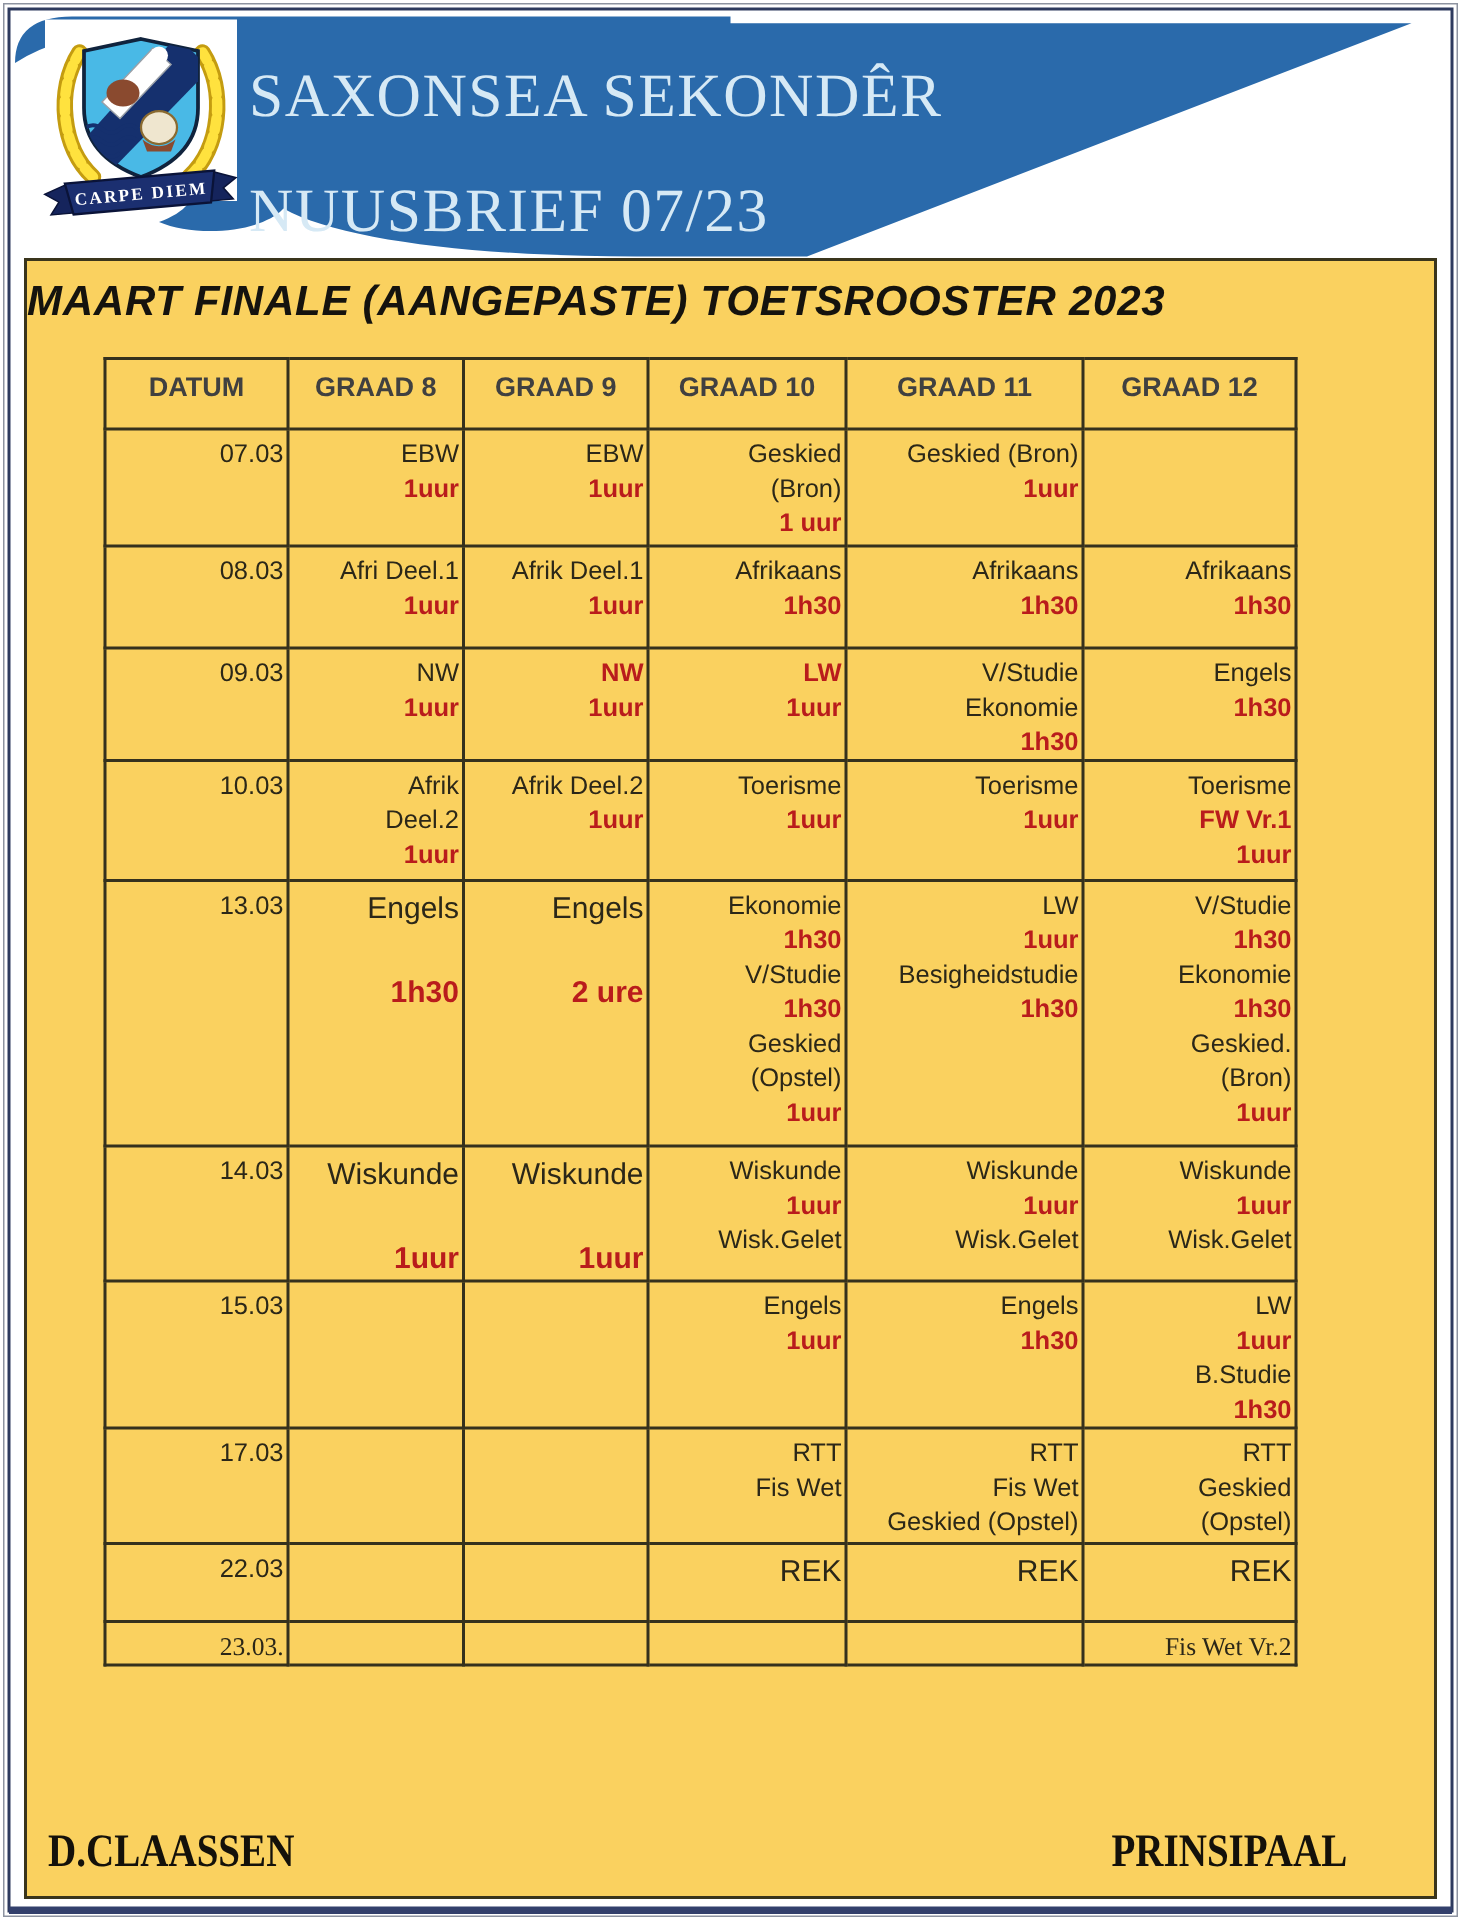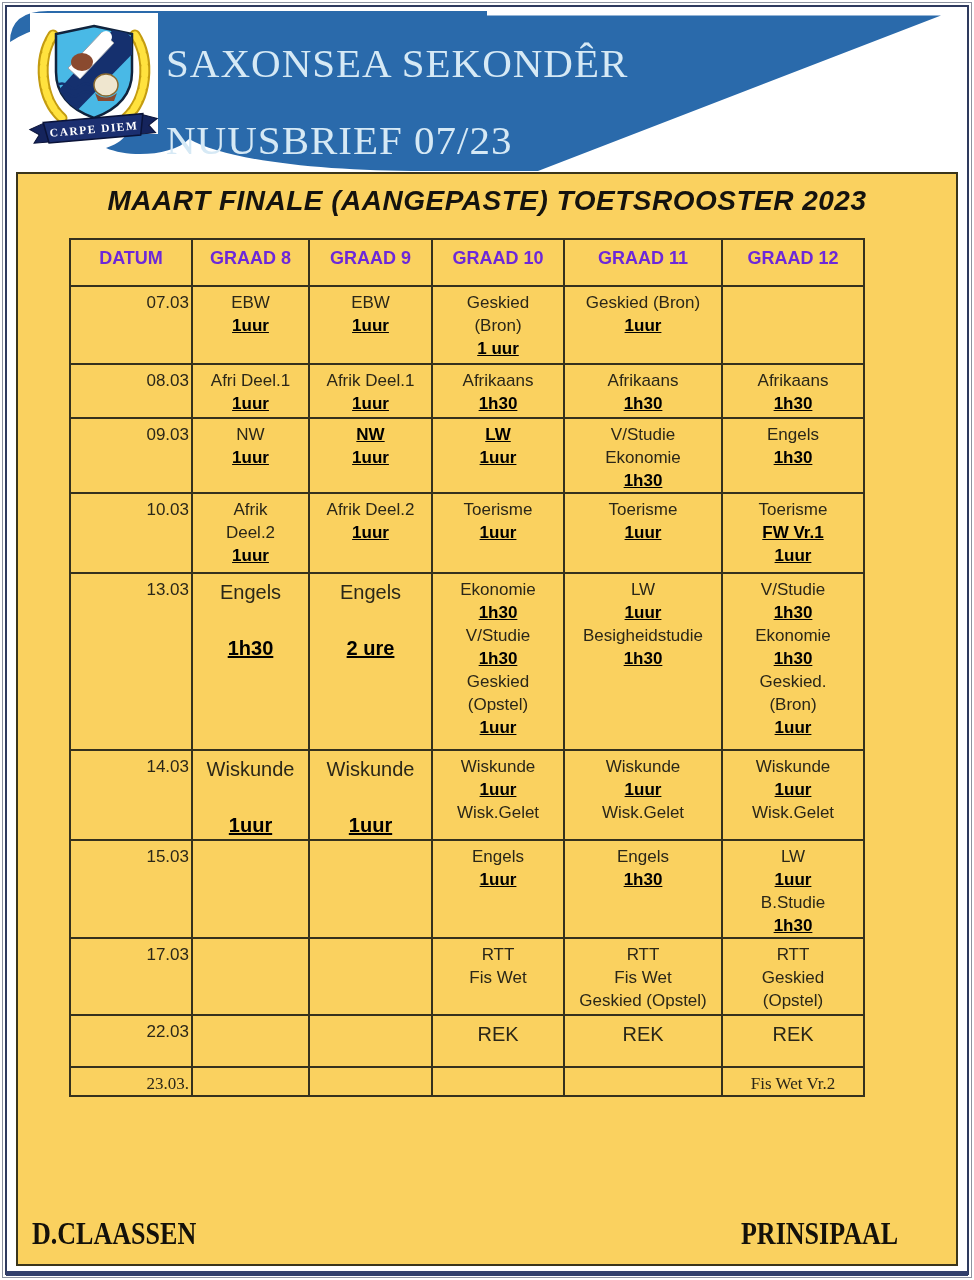--- a/index.html
+++ b/index.html
@@ -6,32 +6,32 @@
   .page{position:relative;width:974px;height:1280px;background:#ffffff;overflow:hidden;
         font-family:"Liberation Sans",sans-serif;}
   .border-outer{position:absolute;inset:2px;border:1px solid #8d93a0;pointer-events:none;z-index:40;}
   .border-inner{position:absolute;inset:5px;border:2px solid #2e3a5e;pointer-events:none;z-index:40;}
   .bottom-bar{position:absolute;left:6px;right:6px;bottom:4px;height:5px;background:#33406c;z-index:41;}
 
   .banner-svg{position:absolute;left:0;top:0;z-index:5;}
 
   .panel{position:absolute;left:16px;top:172px;width:938px;height:1090px;
          background:#fad15f;border:2px solid #3a351c;z-index:1;}
-  .panel-title{margin-top:11px;text-align:center;font-size:28px;font-weight:bold;font-style:italic;
+  .panel-title{margin-top:11px;font-size:28px;font-weight:bold;font-style:italic;
                letter-spacing:.5px;color:#15130e;}
 
   table.tt{position:absolute;left:51px;top:64px;border-collapse:collapse;table-layout:fixed;}
   table.tt td,table.tt th{border:2px solid #35311d;vertical-align:top;padding:4px 2px 0 2px;
         color:#2b2718;font-size:17px;line-height:23px;overflow:hidden;}
-  table.tt th{font-size:18px;font-weight:bold;text-align:center;color:#6d28d9;height:38px;padding-top:7px;}
+  table.tt th{font-size:18px;font-weight:bold;text-align:center;color:#404040;height:38px;padding-top:7px;}
   td.datec{text-align:right;padding-left:10px;font-size:18px;color:#2e2a1d;}
-  td.subj{text-align:center;}
+  td.subj{text-align:right;}
   td.subj.lg .ln{font-size:20px;line-height:28px;}
   .ln{white-space:nowrap;}
-  .ln.b{font-weight:bold;color:#000000;text-decoration:underline;}
+  .ln.b{font-weight:bold;color:#b91c1c;}
 
   .sig{position:absolute;bottom:12px;font-family:"Liberation Serif",serif;font-weight:bold;
        font-size:31px;color:#14110a;letter-spacing:0;}
   .sig.left{left:14px;transform:scaleX(.84);transform-origin:left center;}
   .sig.right{right:58px;transform:scaleX(.84);transform-origin:right center;}
 </style>
 </head>
 <body>
 
 <div class="page">
@@ -118,21 +118,21 @@
               <div class="ln">Geskied</div>
               <div class="ln">(Bron)</div>
               <div class="ln b">1 uur</div>
             </td>
             <td class="subj">
               <div class="ln">Geskied (Bron)</div>
               <div class="ln b">1uur</div>
             </td>
             <td class="subj"></td>
           </tr>
-          <tr style="height: 54px;">
+          <tr style="height: 68px;">
             <td class="datec">08.03</td>
             <td class="subj">
               <div class="ln">Afri Deel.1</div>
               <div class="ln b">1uur</div>
             </td>
             <td class="subj">
               <div class="ln">Afrik Deel.1</div>
               <div class="ln b">1uur</div>
             </td>
             <td class="subj">

